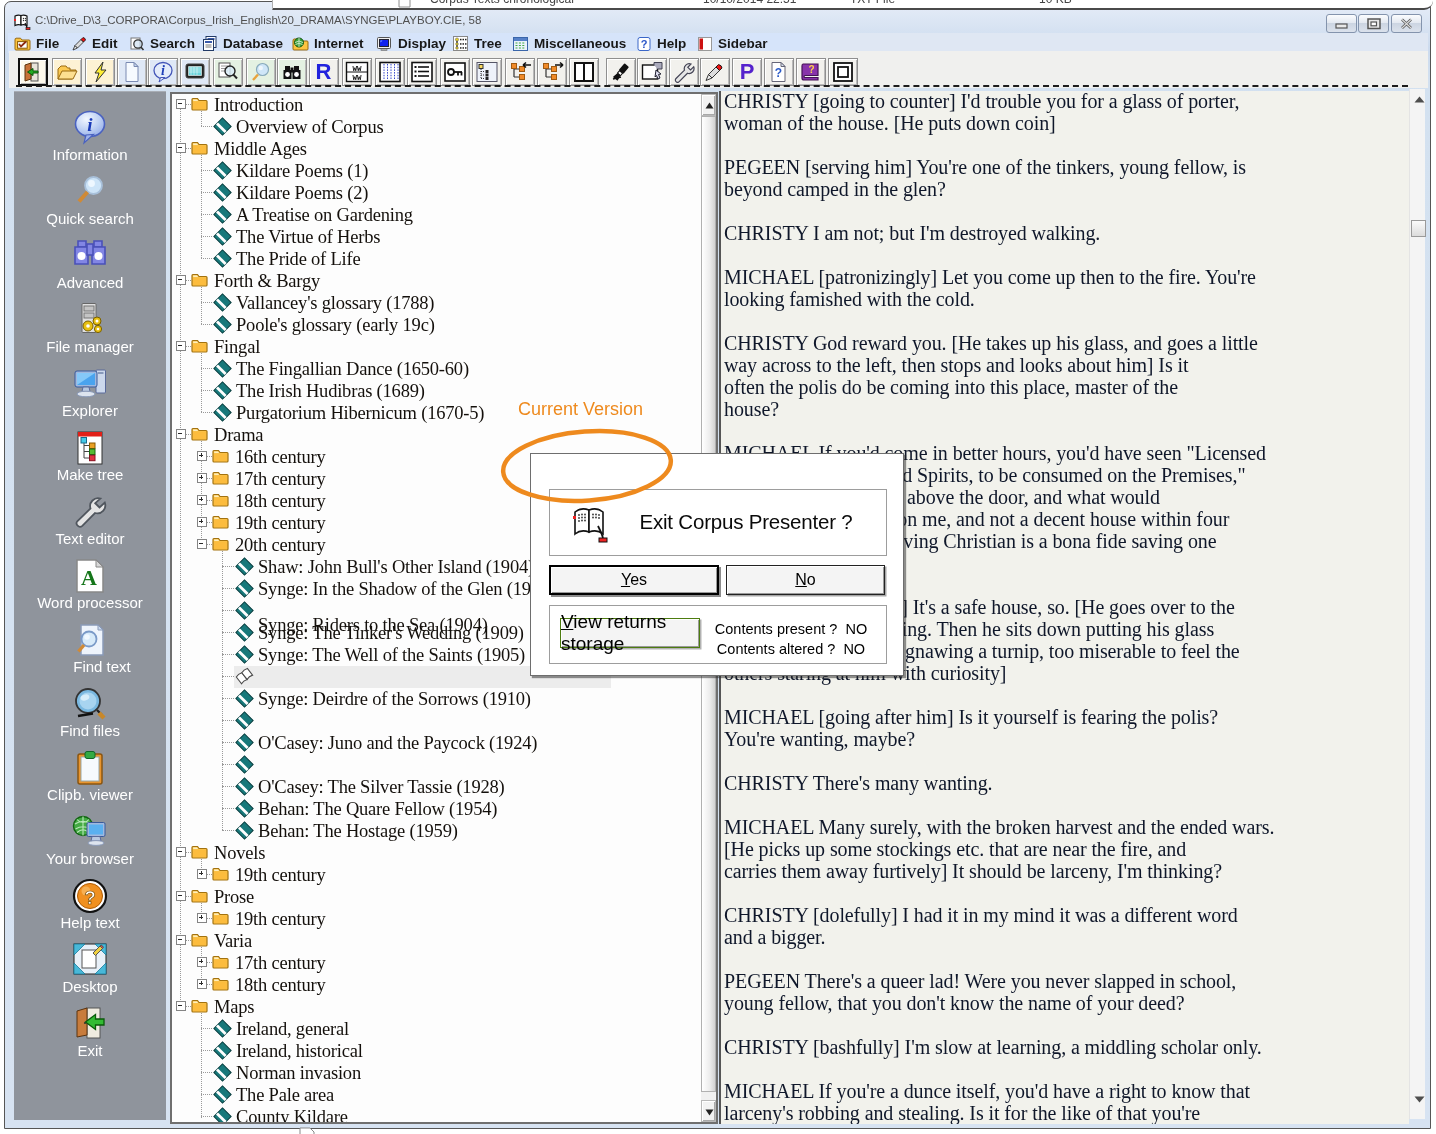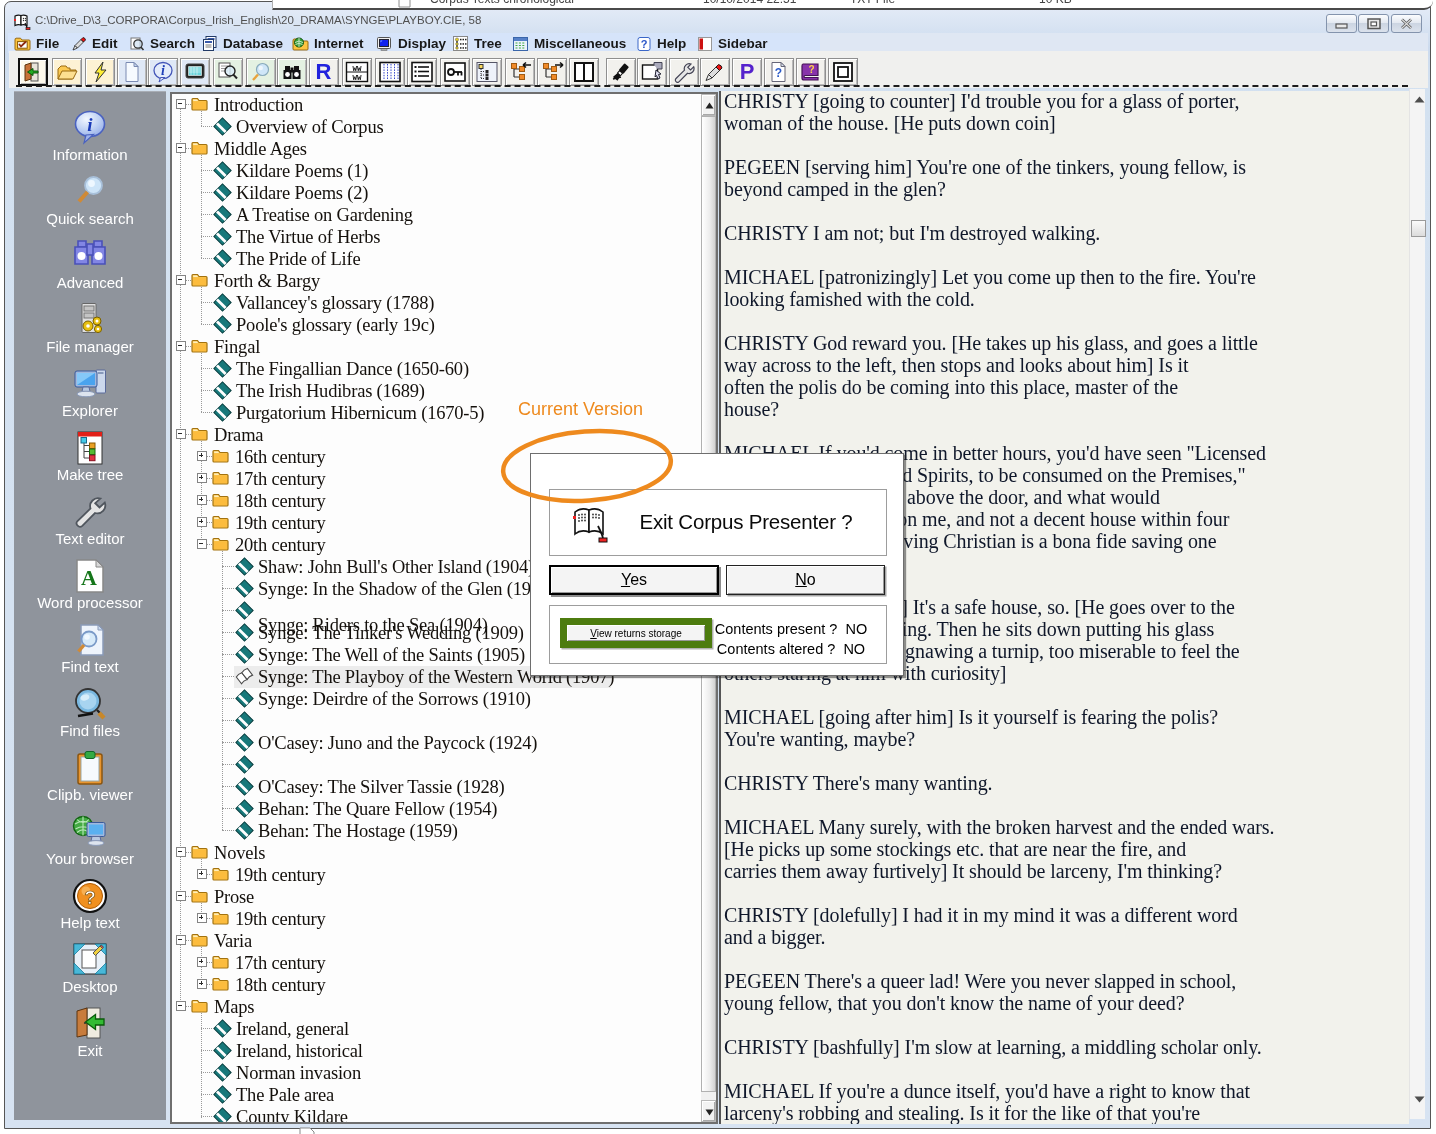--- a/index.html
+++ b/index.html
@@ -483,21 +483,21 @@
           <text x="15" y="27" font-size="22" font-weight="bold" font-family="Liberation Serif" fill="#15761a" text-anchor="middle">A</text>
         </svg></div>
 <div class="sbi" style="top:502px;">Word processor</div>
 <div class="sbicon" style="top:530px;"><svg width="34" height="36" viewBox="0 0 34 36">
           <path d="M8 3 L25 3 L30 8 L30 33 L8 33 Z" fill="#eef4fc" stroke="#8a9ab8" stroke-width="1.5"></path>
           <path d="M25 3 L25 8 L30 8 Z" fill="#c8d8ee" stroke="#8a9ab8"></path>
           <circle cx="16" cy="17" r="7.5" fill="#d2e8f8" fill-opacity="0.85" stroke="#7a9ac8" stroke-width="1.8"></circle>
           <circle cx="14" cy="15" r="2.8" fill="#f0f8ff"></circle>
           <path d="M11 23 L5.5 29.5" stroke="#d08a36" stroke-width="3.4"></path>
         </svg></div>
-<div class="sbi" style="top:566px;">Find text</div>
+<div class="sbi" style="top:566px;padding-left:12px;">Find text</div>
 <div class="sbicon" style="top:594px;"><svg width="36" height="36" viewBox="0 0 36 36">
           <circle cx="16" cy="15" r="12" fill="#7ab8e0" stroke="#333" stroke-width="1.8"></circle>
           <circle cx="16" cy="15" r="8.5" fill="#a8d4f0"></circle>
           <ellipse cx="13" cy="11.5" rx="4.5" ry="3" fill="#d8eefa" transform="rotate(-20 13 11.5)"></ellipse>
           <path d="M25 24 L30 29" stroke="#222" stroke-width="2.2"></path>
           <path d="M27 27 L32 32" stroke="#c8882a" stroke-width="4.4"></path>
           <path d="M6 30 L21 27.5" stroke="#111" stroke-width="2.6"></path>
         </svg></div>
 <div class="sbi" style="top:630px;">Find files</div>
 <div class="sbicon" style="top:658px;"><svg width="32" height="36" viewBox="0 0 32 36">
@@ -783,21 +783,20 @@
       </svg>
 <div class="trow" style="left:86px;top:550px;">Synge: The Well of the Saints (1905)</div>
 <div class="hline" style="left:50px;top:582px;width:12px;"></div>
 <div style="position:absolute;left:62px;top:572px;width:377px;height:22px;background:#ececec;"></div>
 <svg style="position:absolute;left:63px;top:573px;" width="20" height="18" viewBox="0 0 20 18">
 <g transform="rotate(-38 10 9)">
           <path d="M2.5 4.5 Q6 3 9.5 4.5 L9.5 13 Q6 11.5 2.5 13 Z" fill="#fff" stroke="#4a4a4a" stroke-width="1.1"></path>
 <path d="M16.5 4.5 Q13 3 9.5 4.5 L9.5 13 Q13 11.5 16.5 13 Z" fill="#fff" stroke="#4a4a4a" stroke-width="1.1"></path>
         </g>
       </svg>
-<div class="trow" style="left:86px;top:572px;">Synge: The Playboy of the Western World (1907)</div>
 <div class="hline" style="left:50px;top:604px;width:12px;"></div>
 <svg style="position:absolute;left:63px;top:595px;" width="19" height="19" viewBox="0 0 19 19">
 <g transform="rotate(45 9.5 9.5)">
           <rect x="3.4" y="3.4" width="12.2" height="12.2" fill="#17787a" stroke="#093e3f" stroke-width="1"></rect>
 <rect x="3.4" y="9.8" width="12.2" height="2.8" fill="#ffffff"></rect>
         </g>
       </svg>
 <div class="trow" style="left:86px;top:594px;">Synge: Deirdre of the Sorrows (1910)</div>
 <div class="hline" style="left:50px;top:626px;width:12px;"></div>
 <svg style="position:absolute;left:63px;top:617px;" width="19" height="19" viewBox="0 0 19 19">
@@ -1085,21 +1084,21 @@
    <rect x="28" y="34" width="8" height="4" fill="#ee2222" stroke="#111"></rect>
  </svg>
  <div style="position:absolute;left:90px;top:56px;width:250px;text-align:center;font-size:20.5px;letter-spacing:-0.2px;color:#0a0a0a;">Exit Corpus Presenter ?</div>
  <div class="dbtn" style="left:18px;top:111px;width:170px;height:30px;border:2px solid #000;box-shadow:2px 2px 0 rgba(0,0,0,0.45), inset 1px 1px 0 #fff, inset -1px -1px 0 #999;">
       <span><u>Y</u>es</span>
     </div>
  <div class="dbtn" style="left:195px;top:111px;width:159px;height:30px;border:1px solid #222;box-shadow:1.5px 1.5px 0 rgba(0,0,0,0.35), inset 1px 1px 0 #fff, inset -1px -1px 0 #999;">
       <span><u>N</u>o</span>
     </div>
  <div class="gbox" style="left:18px;top:151px;width:336px;height:57px;"></div>
- <div class="dbtn" style="left:29px;top:164px;width:152px;height:30px;border:7px solid #4d7c0f;box-shadow:1.5px 1.5px 0 rgba(0,0,0,0.3), inset 1px 1px 0 #fff, inset -1px -1px 0 #999;font-size:10px;">
+ <div class="dbtn" style="left:29px;top:164px;width:140px;height:30px;border:1px solid #4d7c0f;box-shadow:1.5px 1.5px 0 rgba(0,0,0,0.3), inset 1px 1px 0 #fff, inset -1px -1px 0 #999;font-size:19px;">
       <span><u>V</u>iew returns storage</span>
     </div>
  <div style="position:absolute;left:176px;top:167px;width:168px;text-align:center;font-size:14.5px;color:#000;">Contents present ?&nbsp; NO</div>
  <div style="position:absolute;left:176px;top:187px;width:168px;text-align:center;font-size:14.5px;color:#000;">Contents altered ?&nbsp; NO</div>
 </div>
 <div id="annot-text">Current Version</div>
 <svg class="abs" style="left:500px;top:428px;" width="176" height="76" viewBox="0 0 176 76">
 <ellipse cx="87" cy="38" rx="84" ry="34.5" fill="none" stroke="#ee8a1e" stroke-width="4.5" transform="rotate(-4 87 38)"></ellipse>
   </svg>
 <svg class="abs" style="left:298px;top:1127px;" width="18" height="7" viewBox="0 0 18 7">

